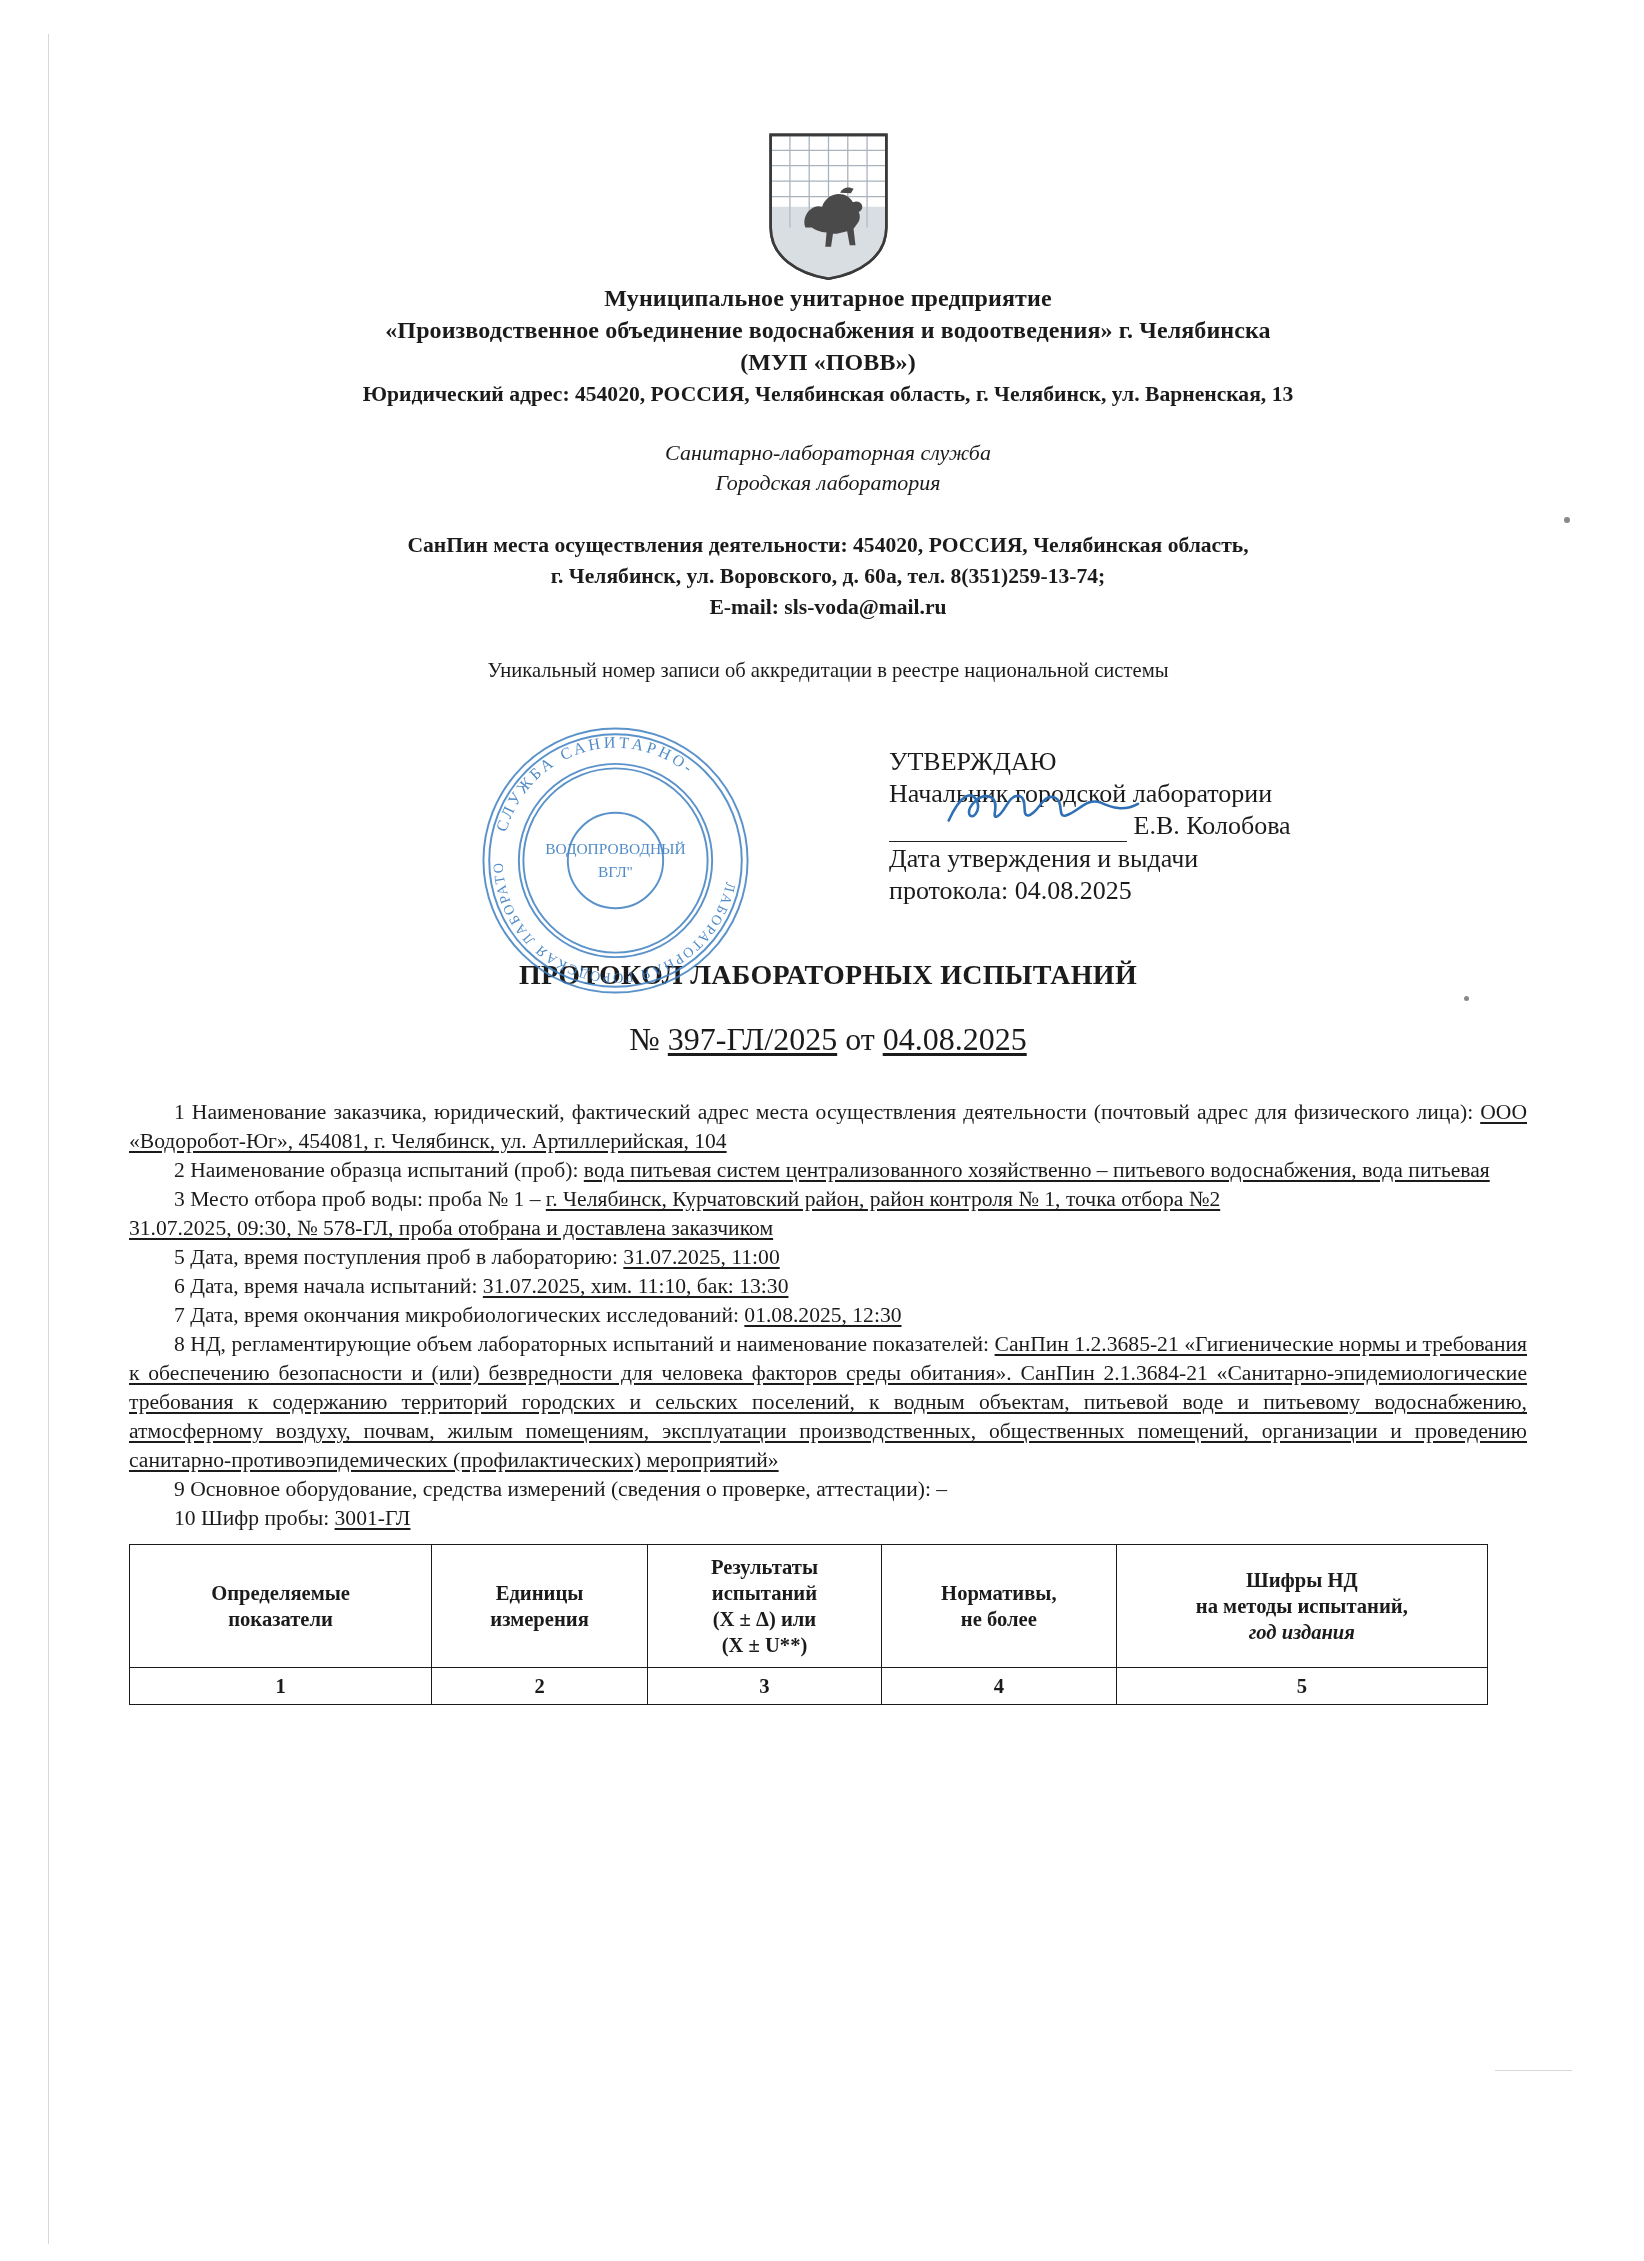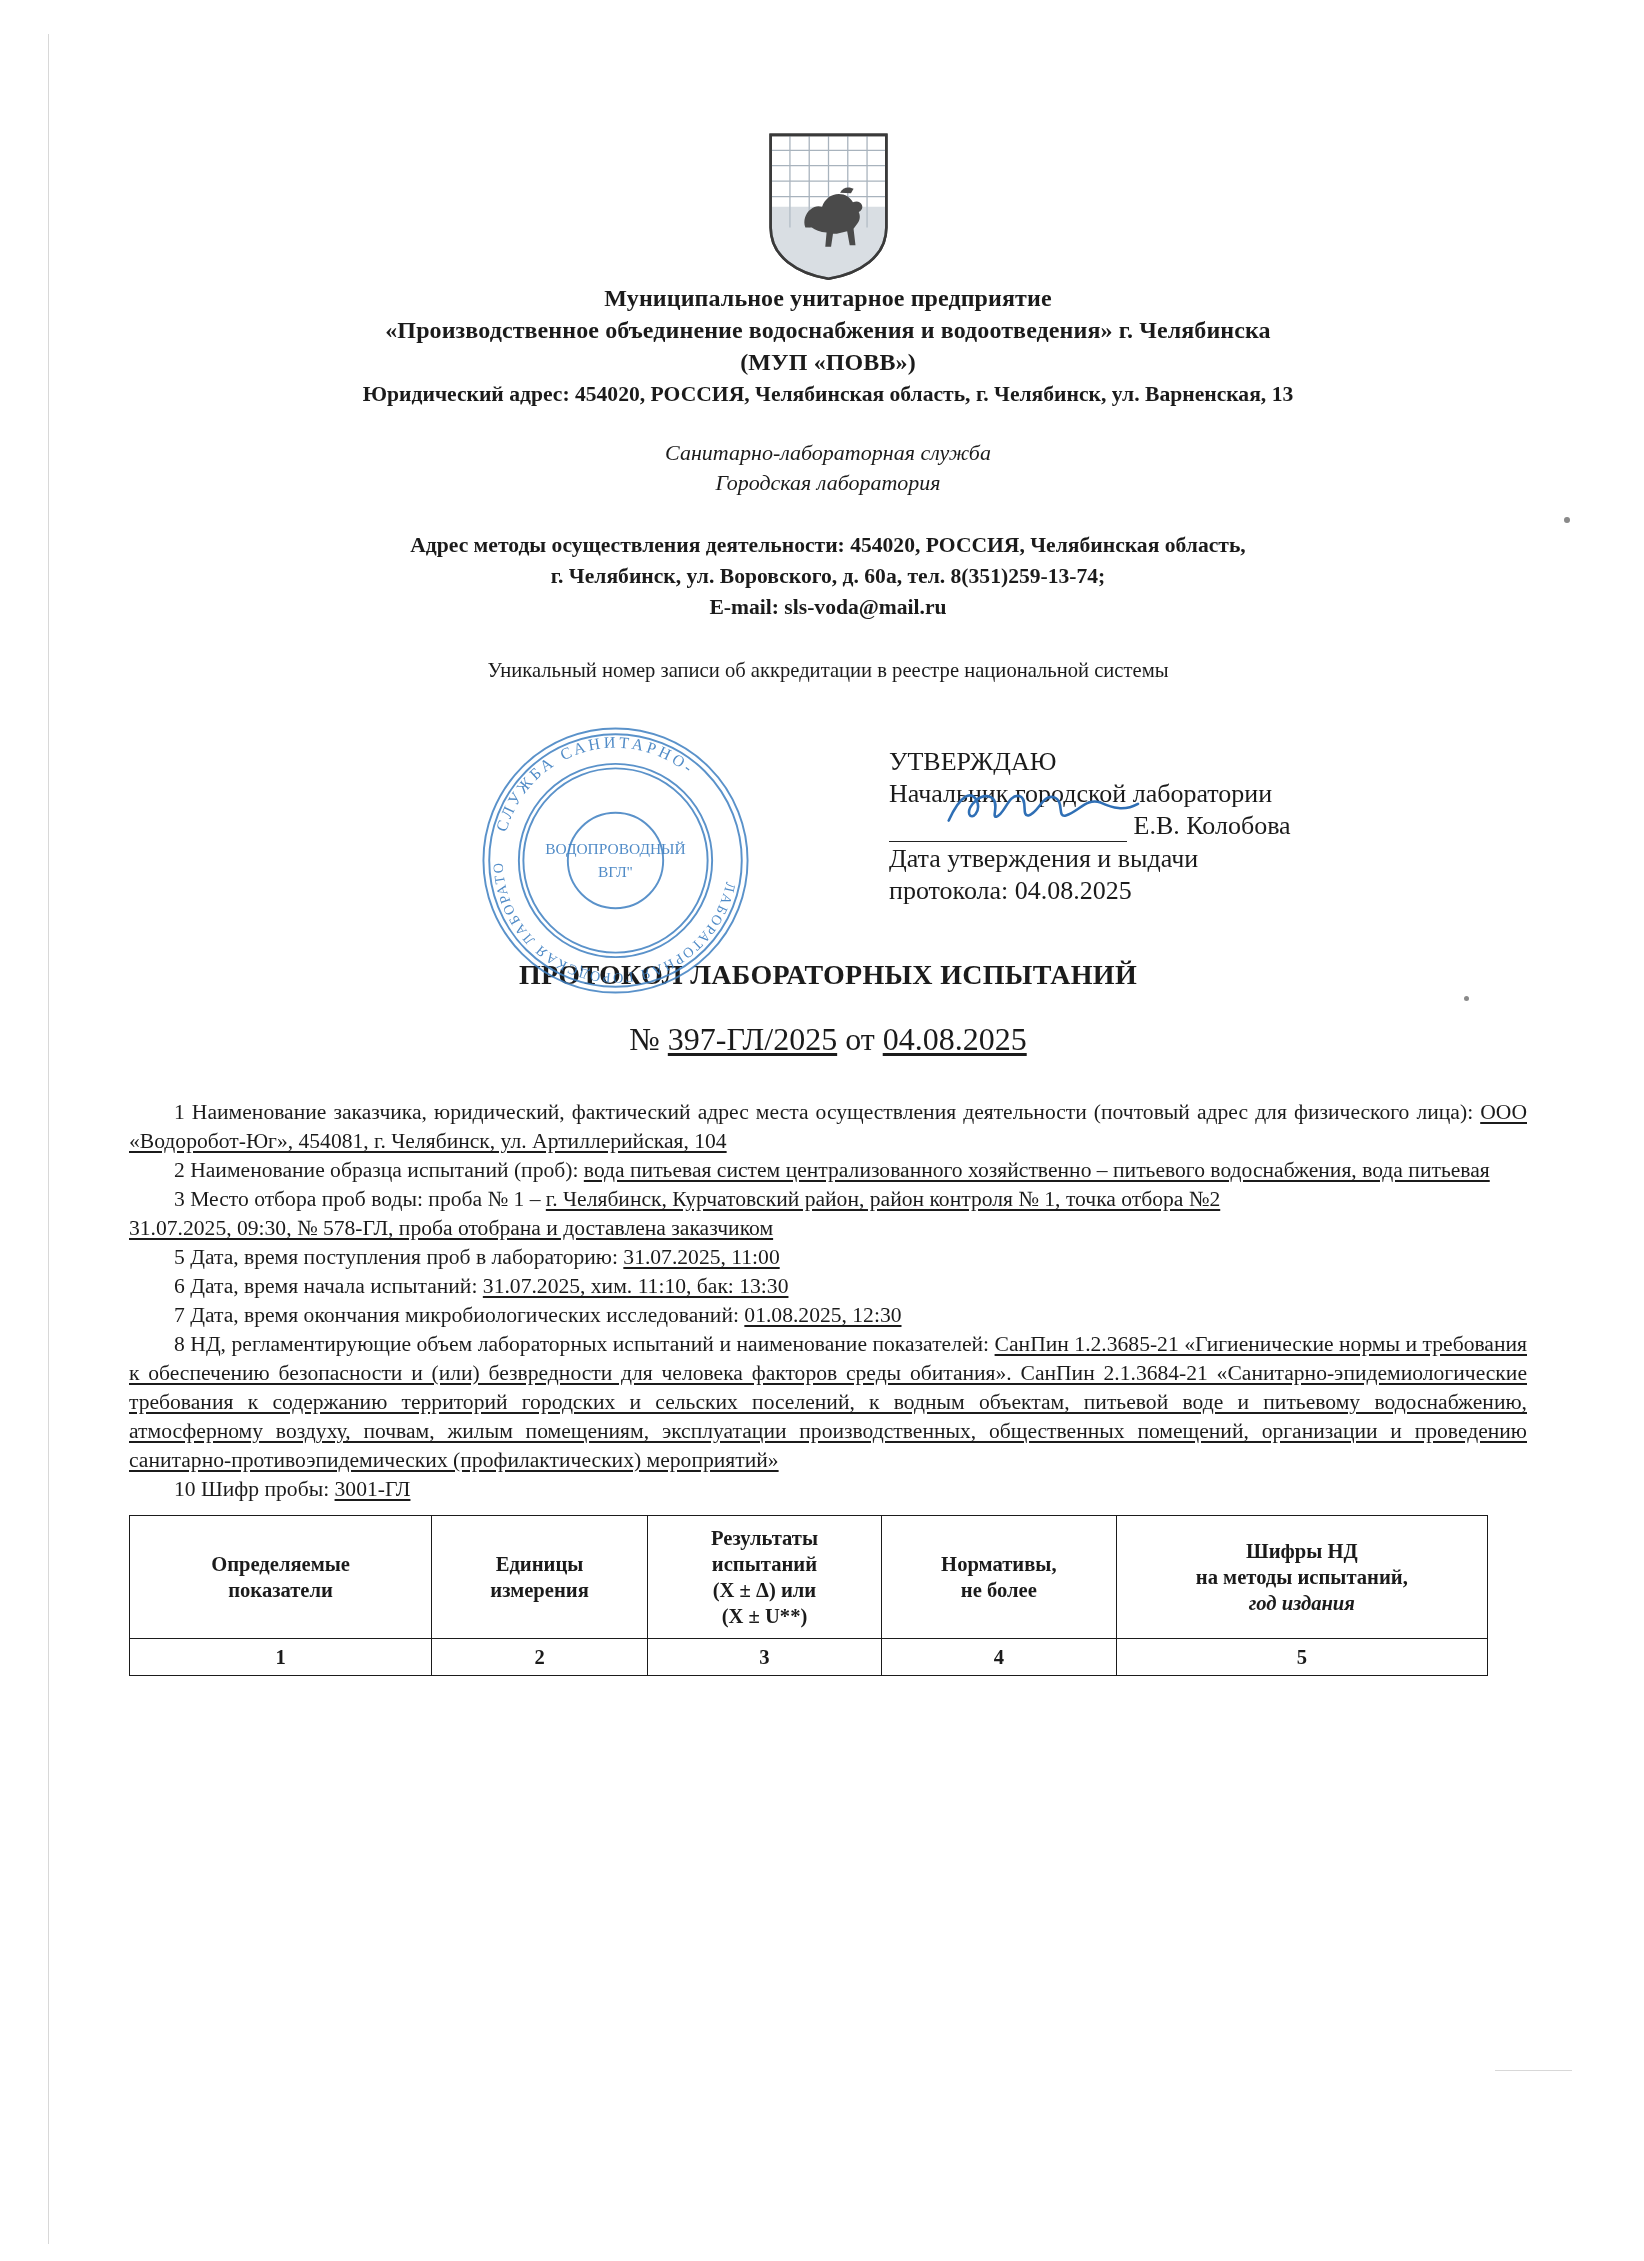--- a/index.html
+++ b/index.html
@@ -227,21 +227,21 @@
 
     <div class="hdr">
       <div class="l1">Муниципальное унитарное предприятие</div>
       <div class="l2">«Производственное объединение водоснабжения и водоотведения» г. Челябинска</div>
       <div class="l3">(МУП «ПОВВ»)</div>
       <div class="l4">Юридический адрес: 454020, РОССИЯ, Челябинская область, г. Челябинск, ул. Варненская, 13</div>
 
       <div class="lab1">Санитарно-лабораторная служба</div>
       <div class="lab2">Городская лаборатория</div>
 
-      <div class="addr first">Адрес методы осуществления деятельности: 454020, РОССИЯ, Челябинская область,</div>
+      <div class="addr first">СанПин места осуществления деятельности: 454020, РОССИЯ, Челябинская область,</div>
       <div class="addr">г. Челябинск, ул. Воровского, д. 60а, тел. 8(351)259-13-74;</div>
       <div class="addr">E-mail: sls-voda@mail.ru</div>
 
       <div class="accr first">Уникальный номер записи об аккредитации в реестре национальной системы</div>
     </div>
 
     <div class="approve-zone">
 
       <div class="stamp">
         <svg width="277" height="277" viewBox="0 0 430 430" xmlns="http://www.w3.org/2000/svg">
@@ -314,20 +314,23 @@
       <p>
         <span>6 Дата, время начала испытаний: </span><span class="u">31.07.2025, хим. 11:10, бак: 13:30</span>
       </p>
       <p>
         <span>7 Дата, время окончания микробиологических исследований: </span><span class="u">01.08.2025, 12:30</span>
       </p>
       <p>
         <span>8 НД, регламентирующие объем лабораторных испытаний и наименование показателей: </span><span class="u">СанПин 1.2.3685-21 «Гигиенические нормы и требования к обеспечению безопасности и (или) безвредности для человека факторов среды обитания». СанПин 2.1.3684-21 «Санитарно-эпидемиологические требования к содержанию территорий городских и сельских поселений, к водным объектам, питьевой воде и питьевому водоснабжению, атмосферному воздуху, почвам, жилым помещениям, эксплуатации производственных, общественных помещений, организации и проведению санитарно-противоэпидемических (профилактических) мероприятий»</span>
       </p>
       <p>
+        <span>9 Основное оборудование, средства измерений (сведения о проверке, аттестации): –</span>
+      </p>
+      <p>
         <span>10 Шифр пробы: </span><span class="u">3001-ГЛ</span>
       </p>
     </div>
 
     <table class="results">
       <thead>
         <tr>
           <th class="col1">
             <div>Определяемые</div>
             <div>показатели</div>

